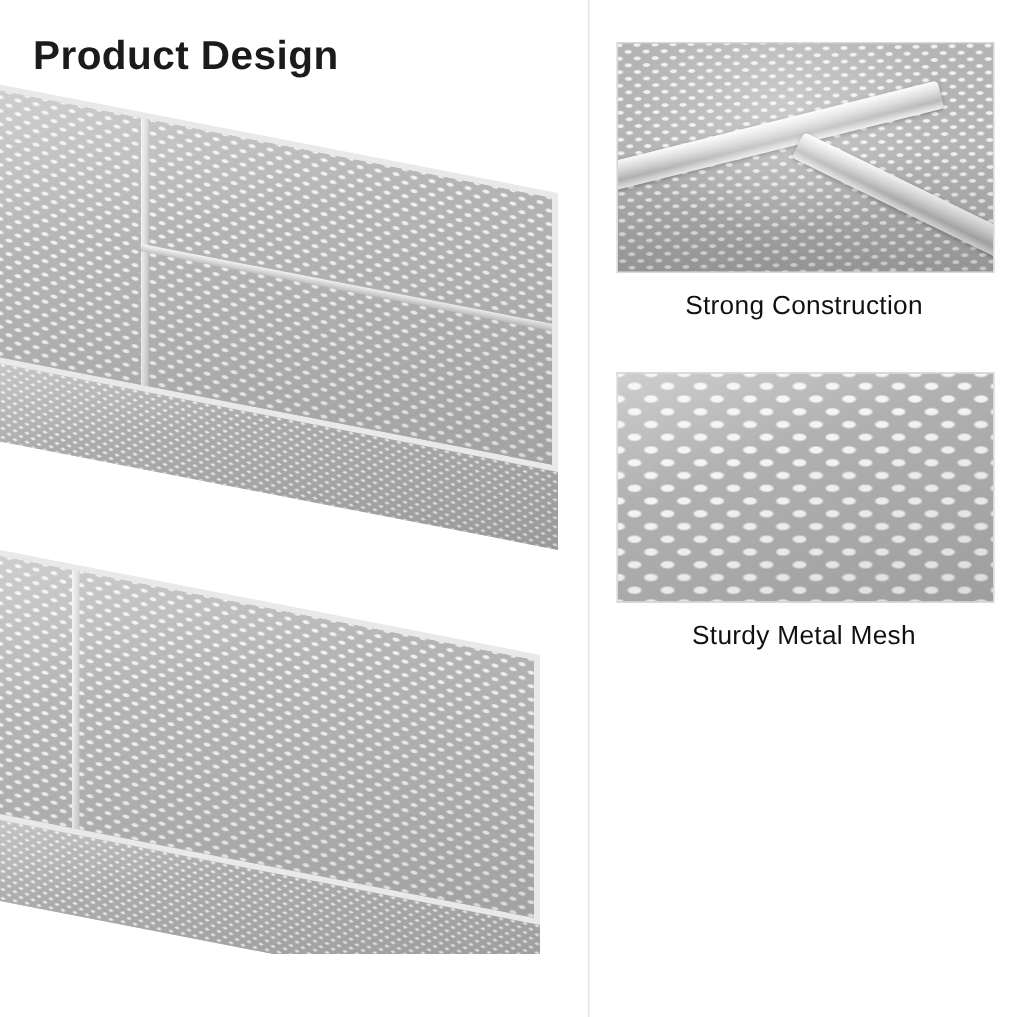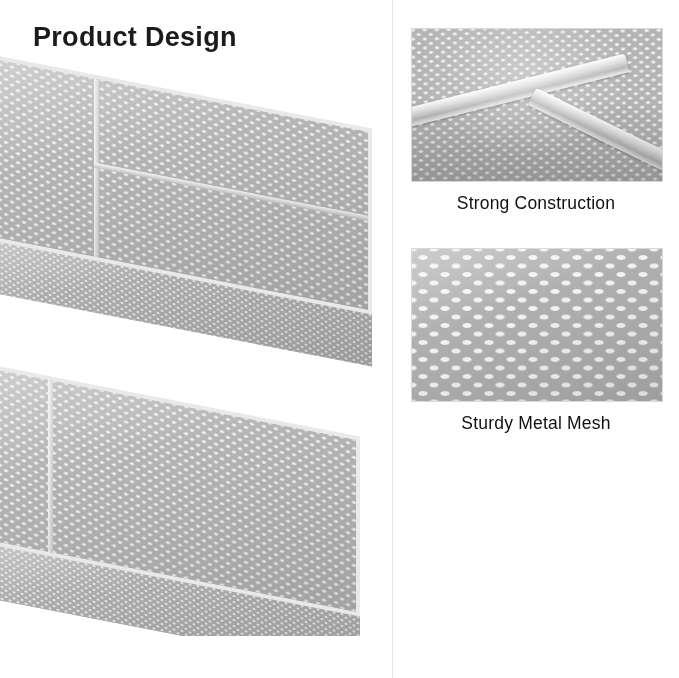--- a/index.html
+++ b/index.html
@@ -34,21 +34,20 @@
   .page-title {
     position: absolute;
     left: 22px;
     top: 22px;
     font-size: 27px;
     font-weight: bold;
     letter-spacing: 0.3px;
     color: #1b1b1b;
     z-index: 40;
     white-space: nowrap;
-    margin-left: 11px;
   }
 
   
   .v-divider {
     position: absolute;
     left: 392px;
     top: 0;
     width: 1px;
     height: 678px;
     background: #e6e6e6;

